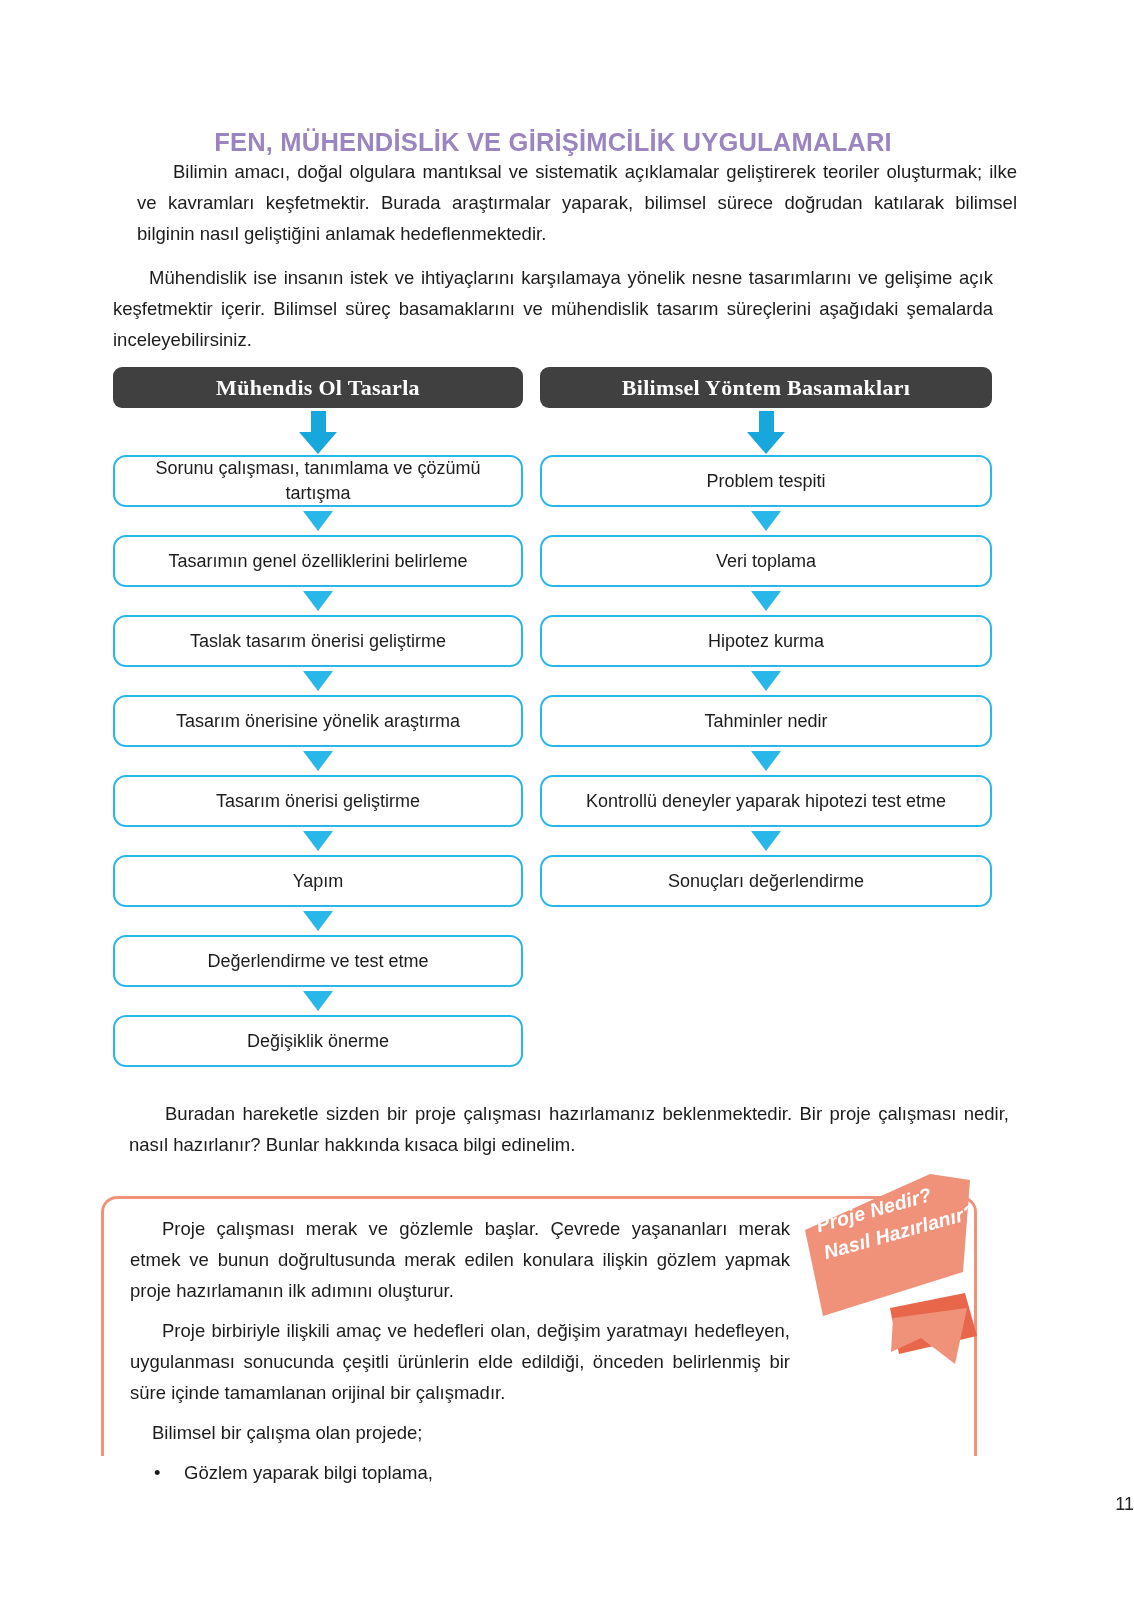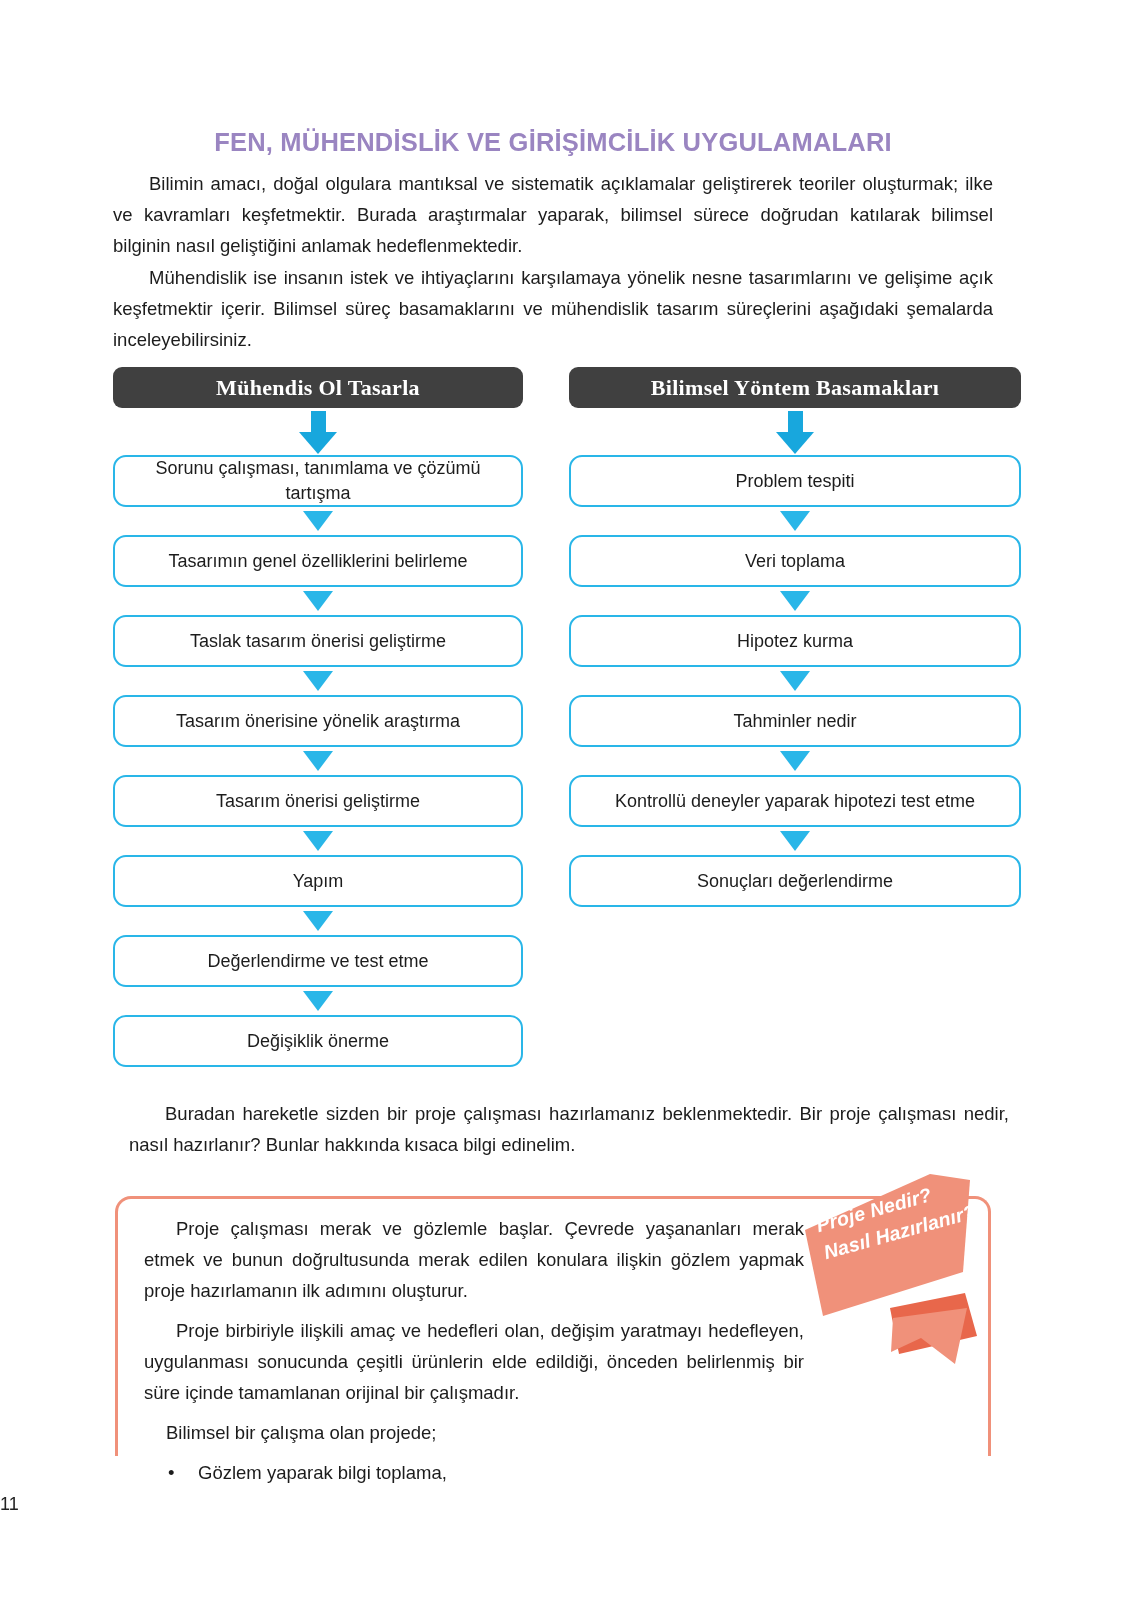--- a/index.html
+++ b/index.html
@@ -41,21 +41,21 @@
   .para {
     position: absolute;
     left: 113px;
     width: 880px;
     font-size: 18.5px;
     line-height: 31px;
     text-align: justify;
     text-indent: 36px;
     color: #1c1c1c;
   }
-  .para.p1 { top: 168px; }
+  .para.p1 { top: 156px; margin-left: 24px; }
   .para.p2 { top: 262px; }
 
   .para-bottom {
     position: absolute;
     left: 113px;
     width: 880px;
     font-size: 18.5px;
     line-height: 31px;
     text-align: justify;
     text-indent: 36px;
@@ -69,21 +69,21 @@
     position: absolute;
     top: 367px;
     left: 0;
     width: 1134px;
   }
   .col {
     position: absolute;
     top: 0;
   }
   .col-left  { left: 113px;  width: 410px; }
-  .col-right { left: 569px;  width: 452px; }
+  .col-right { left: 540px;  width: 452px; }
 
   .flow-header {
     box-sizing: border-box;
     height: 41px;
     border-radius: 9px;
     background: #404040;
     color: #ffffff;
     font-family: "Liberation Serif", serif;
     font-weight: bold;
     font-size: 22px;
@@ -150,21 +150,21 @@
     margin-left: -15px;
     width: 0; height: 0;
     border-left: 15px solid transparent;
     border-right: 15px solid transparent;
     border-top: 20px solid #29b6e8;
   }
 
   
   .info-box {
     position: absolute;
-    left: 115px;
+    left: 101px;
     top: 1196px;
     width: 876px;
     height: 260px;
     box-sizing: border-box;
     border: 3px solid #f0917a;
     border-bottom: none;
     border-radius: 16px 16px 0 0;
     background: #ffffff;
     padding-left: 19px;
   }
@@ -222,21 +222,21 @@
     letter-spacing: 0.2px;
     white-space: nowrap;
   }
 
   
   .page-number {
     position: absolute;
     left: 0;
     top: 1494px;
     width: 1134px;
-    text-align: left;
+    text-align: right;
     font-size: 18px;
     color: #222;
   }
 </style>
 </head>
 <body>
 
 <div class="page">
 
   <div class="page-title">FEN, MÜHENDİSLİK VE GİRİŞİMCİLİK UYGULAMALARI</div>

